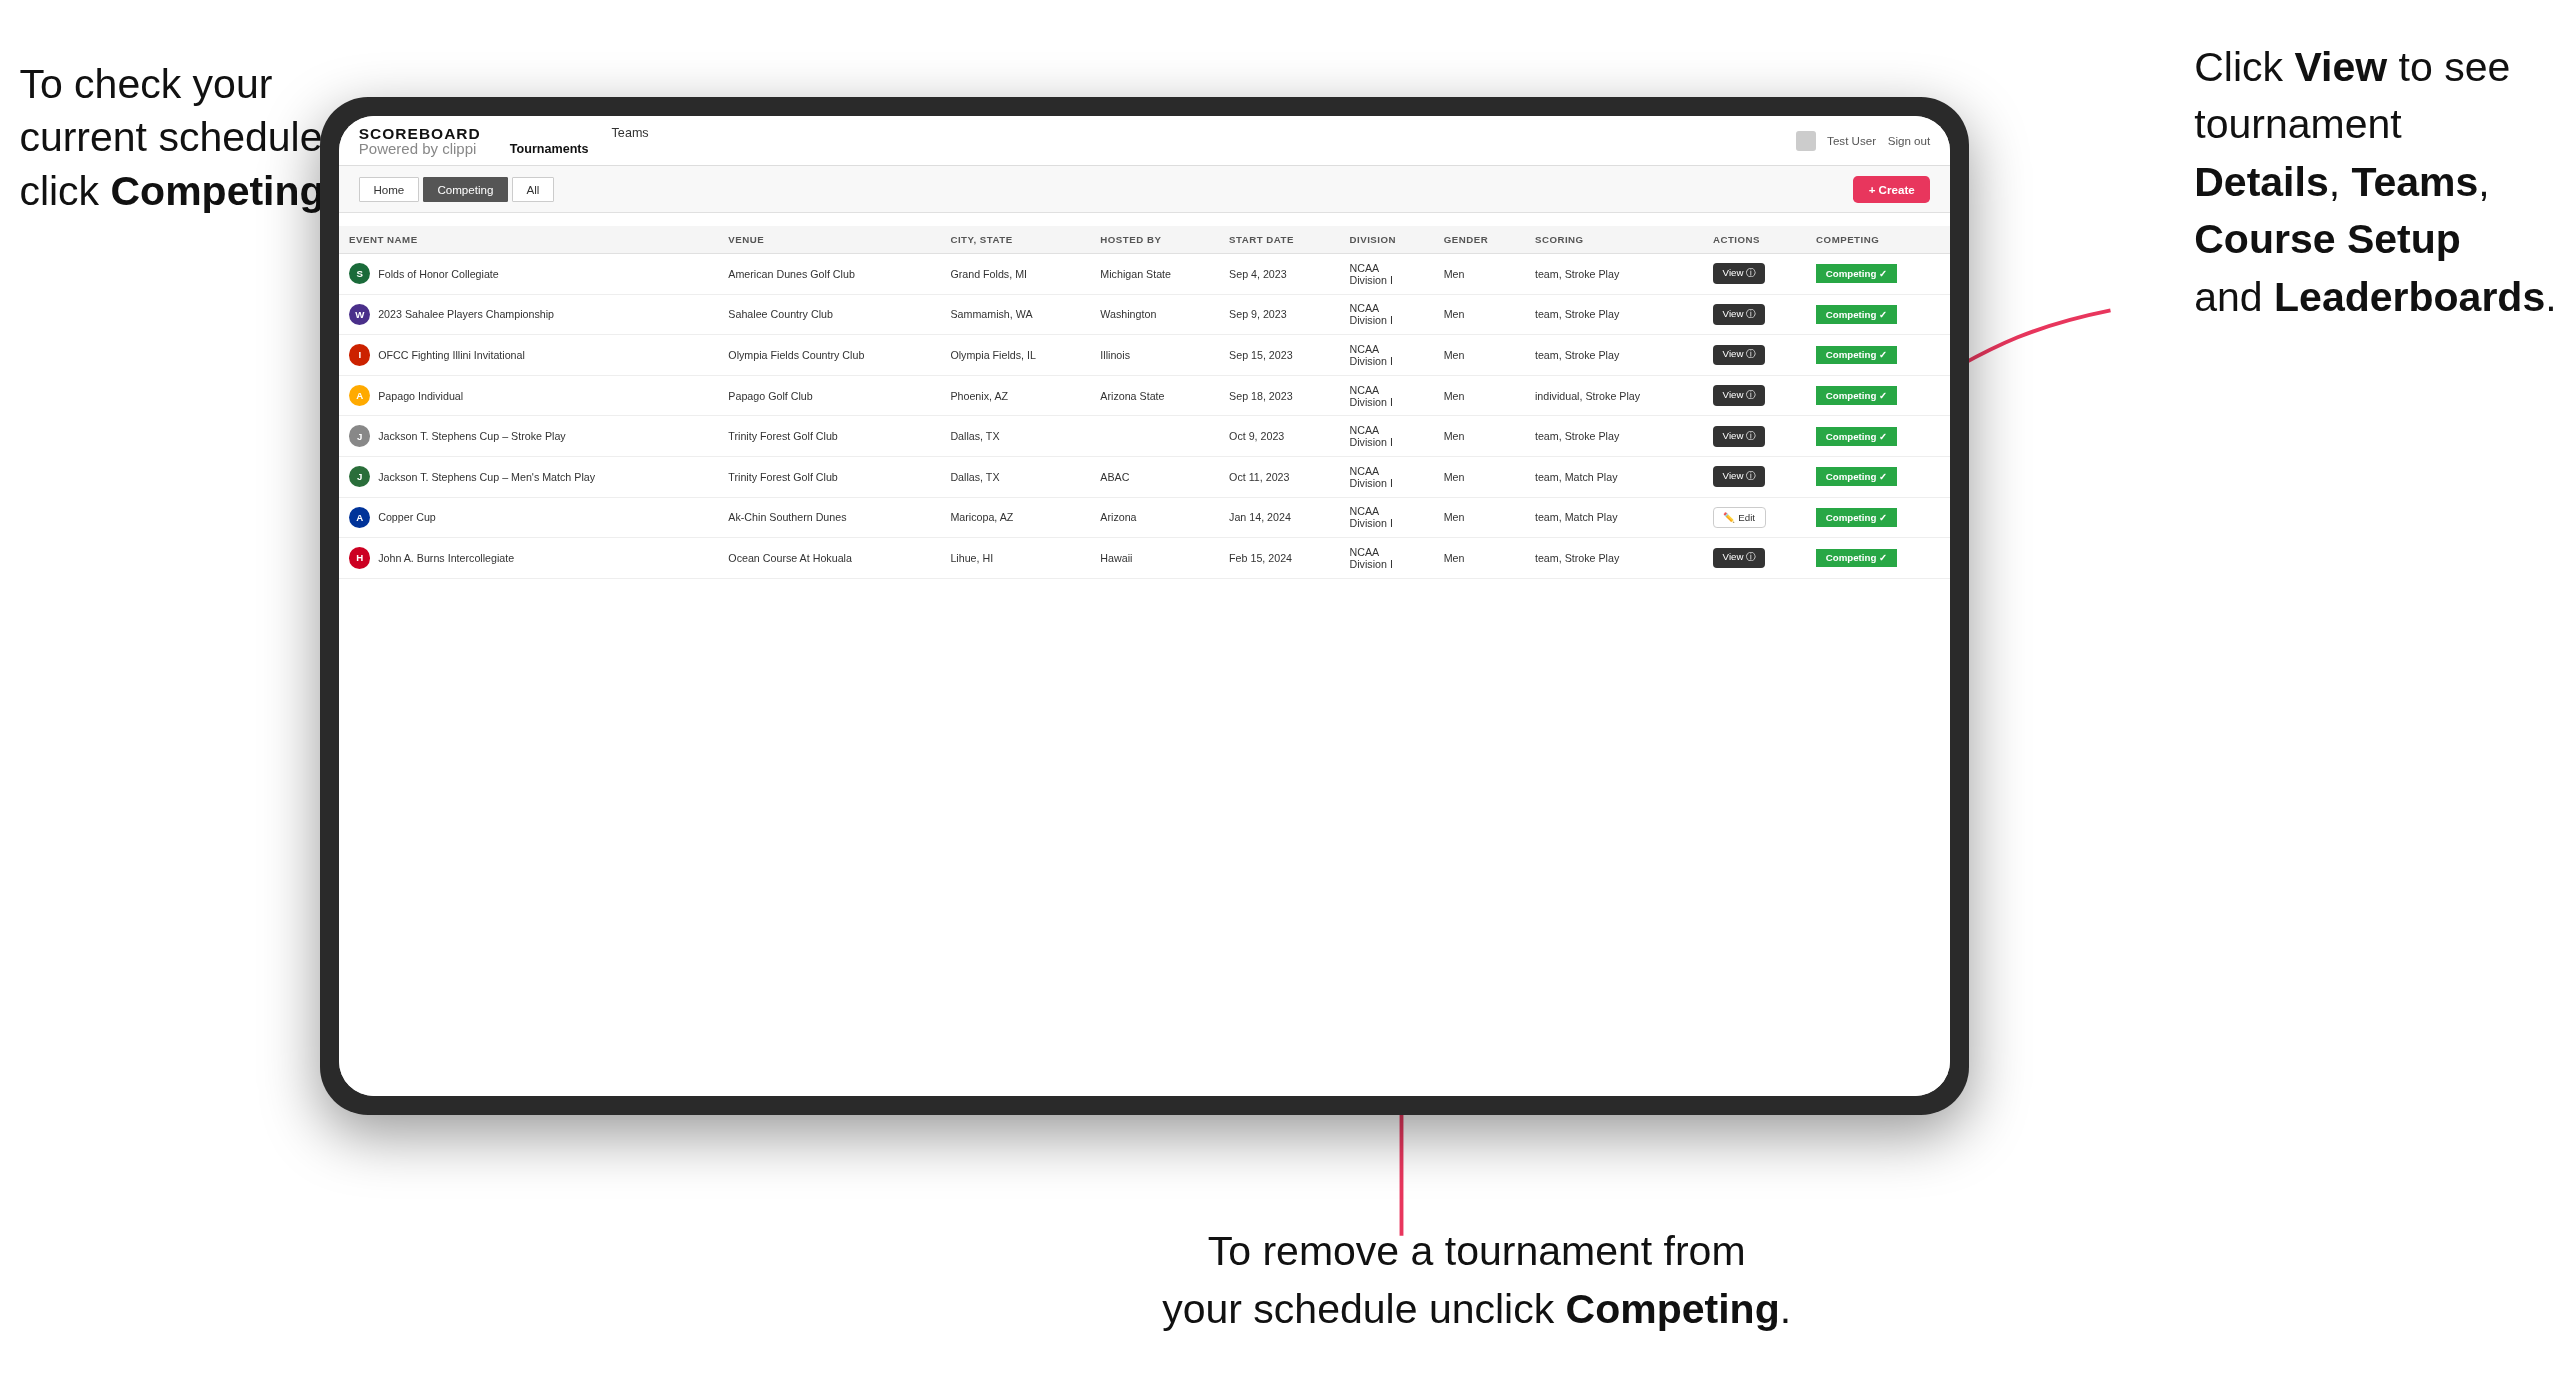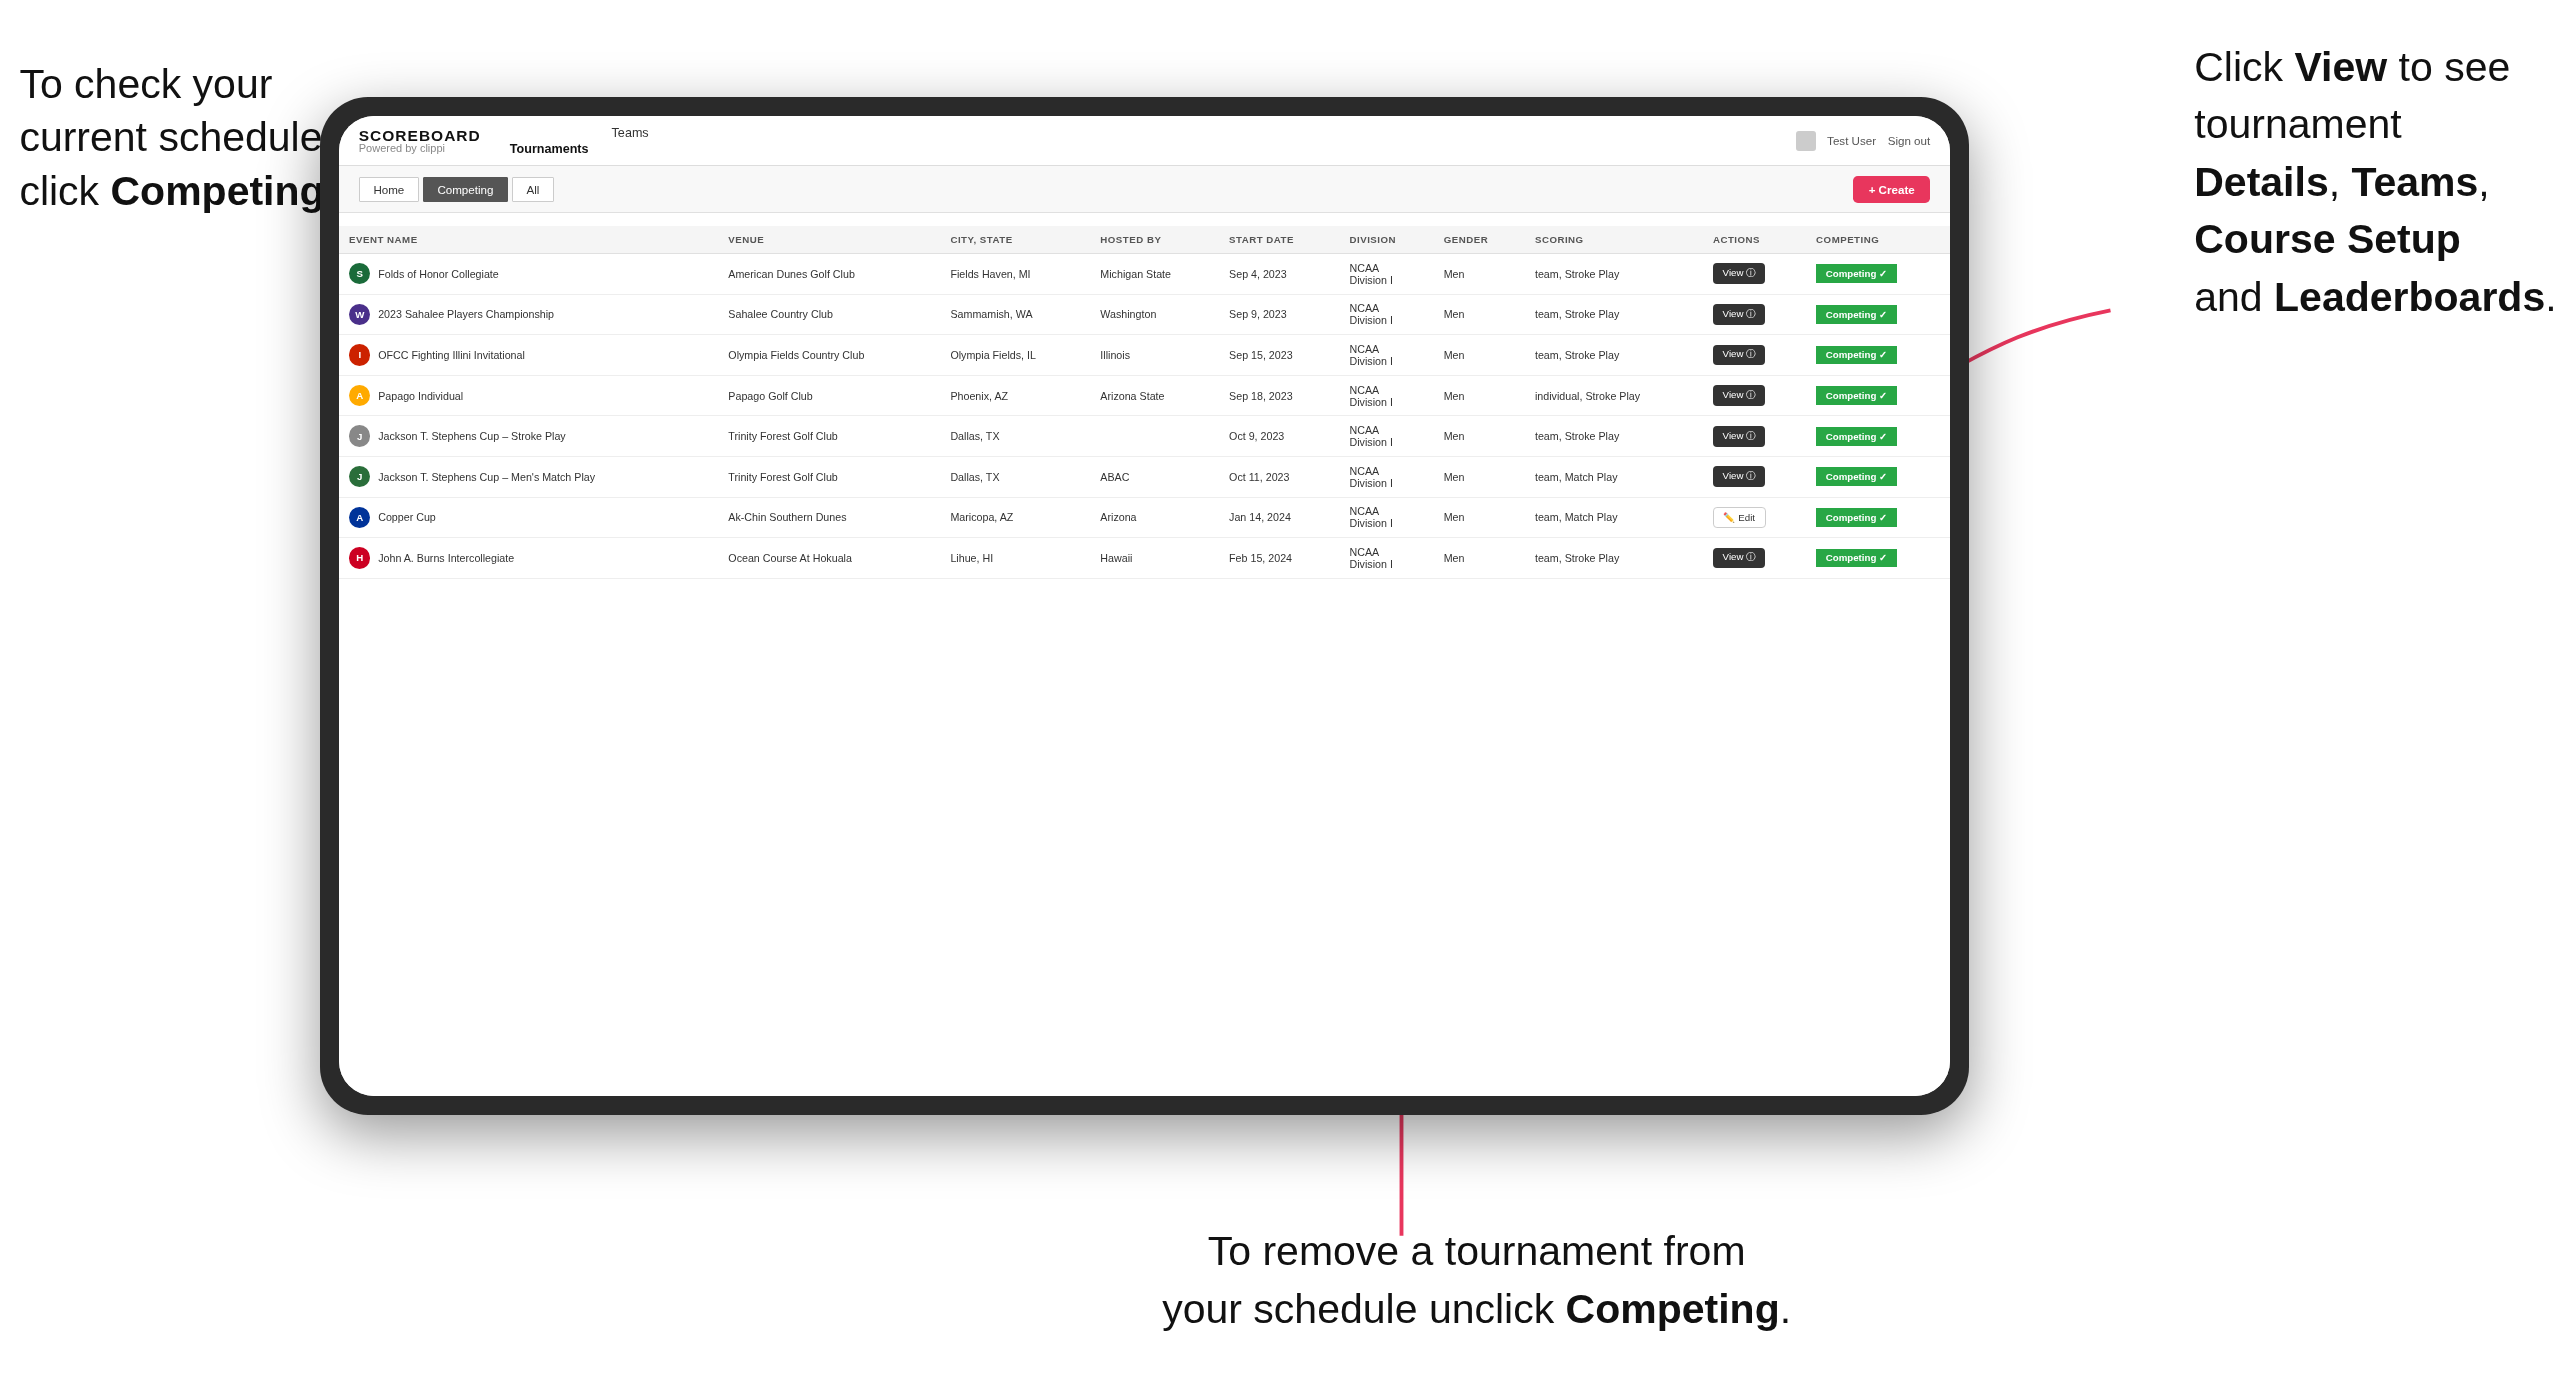--- a/index.html
+++ b/index.html
@@ -87,21 +87,21 @@
       margin-right: 29px;
     }
     .brand-title {
       font-size: 15.5px;
       font-weight: 900;
       color: #111;
       letter-spacing: 1px;
       line-height: 1;
     }
     .brand-sub {
-      font-size: 11px;
+      font-size: 15px;
       color: #888;
       line-height: 1;
     }
     .nav-links {
       display: flex;
       gap: 23px;
       flex: 1;
     }
     .nav-link {
       font-size: 12.6px;
@@ -359,21 +359,21 @@
         </thead>
         <tbody id="table-body">
         <tr>
               <td>
                 <div class="event-name-cell">
                   <div class="team-logo" style="background: rgb(26, 107, 58); color: rgb(255, 255, 255);">S</div>
                   <span>Folds of Honor Collegiate</span>
                 </div>
               </td>
               <td>American Dunes Golf Club</td>
-              <td>Fields Haven, MI</td>
+              <td>Grand Folds, MI</td>
               <td>Michigan State</td>
               <td>Sep 4, 2023</td>
               <td>NCAA<br>Division I</td>
               <td>Men</td>
               <td>team, Stroke Play</td>
               <td class="actions-cell"><button class="view-btn">View ⓘ</button></td>
               <td><button class="competing-btn">Competing ✓</button></td>
             </tr>
             <tr>
               <td>

